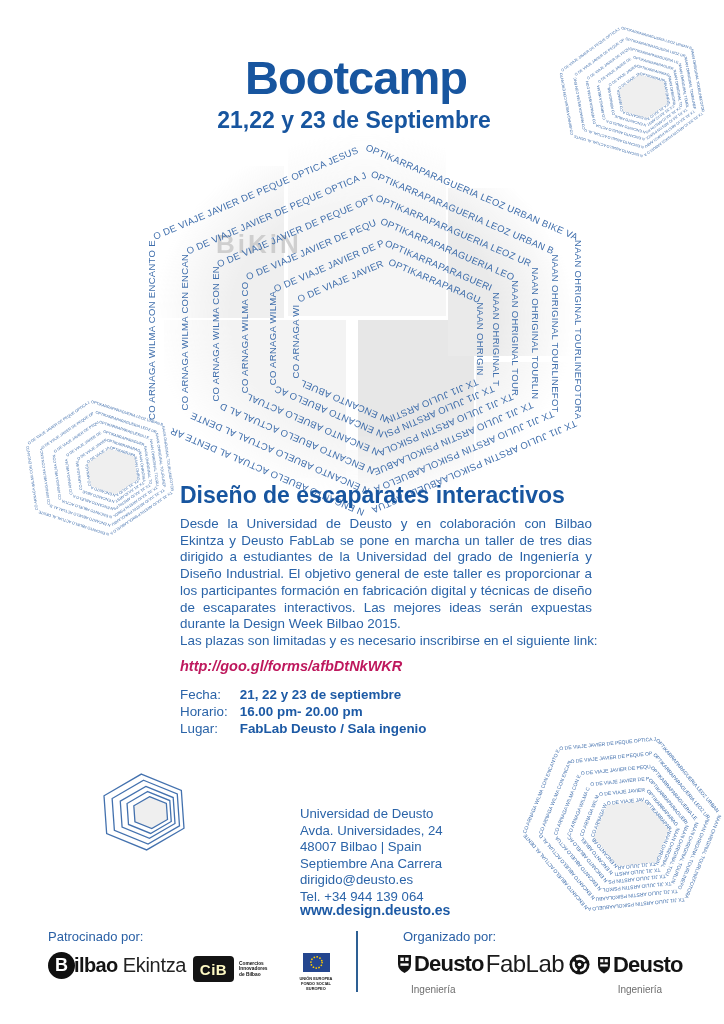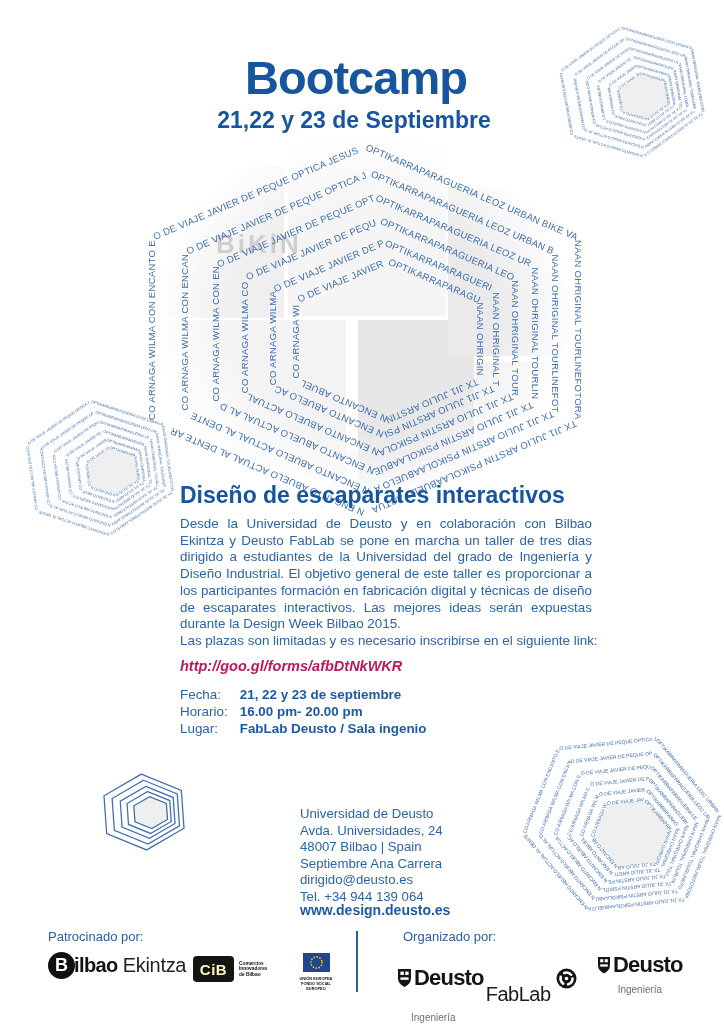--- a/index.html
+++ b/index.html
@@ -76,21 +76,21 @@
   .cib{position:absolute;left:193px;top:956px;display:flex;align-items:center;gap:5px;z-index:3;}
   .cib-box{width:41px;height:26px;background:#141414;border-radius:4px;color:#fef9c3;display:flex;align-items:center;justify-content:center;font-weight:bold;font-size:15px;letter-spacing:.5px;}
   .cib-text{font-size:4.8px;font-weight:bold;color:#101010;line-height:5.6px;}
   .eu{position:absolute;left:294px;top:953px;width:44px;text-align:center;z-index:3;}
   .eu-text{font-size:3.9px;font-weight:bold;color:#101010;line-height:4.8px;margin-top:1px;}
   .logo-group{position:absolute;z-index:3;}
   .fablab{left:397px;top:950px;}
   .deusto{left:597px;top:952px;}
   .logo-row{display:flex;align-items:center;gap:2px;}
   .lg-bold{font-weight:800;font-size:22px;color:#141414;letter-spacing:-.8px;}
-  .lg-light{font-weight:300;font-size:20px;color:#1b1b1b;letter-spacing:-.5px;margin-top:33px;}
+  .lg-light{font-weight:300;font-size:24px;color:#1b1b1b;letter-spacing:-.5px;}
   .lg-sub{font-size:10px;color:#6e6e6e;margin-top:6px;}
   .fablab .lg-sub{margin-left:14px;}
   .deusto .lg-sub{text-align:center;}
 </style>
 </head>
 <body>
 
 <div class="poster">
 
   <div class="collage"></div>

